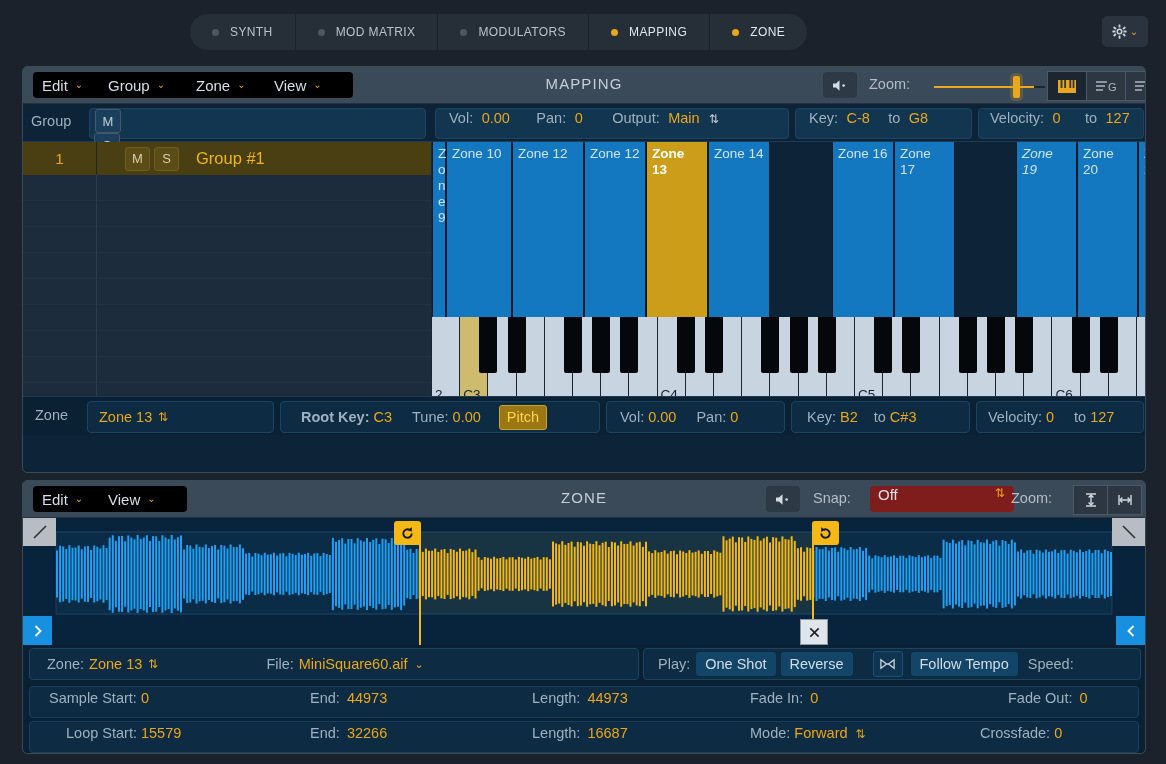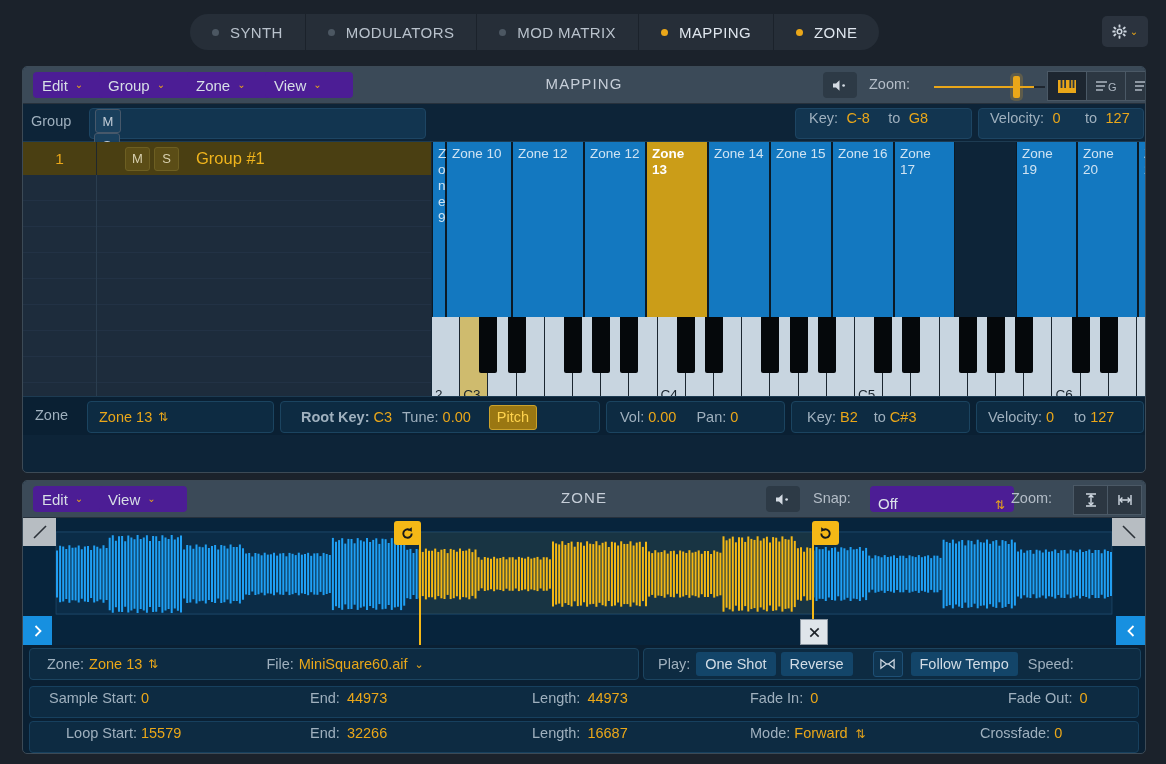--- a/index.html
+++ b/index.html
@@ -12,21 +12,21 @@
 
   
   .topbar{position:absolute;left:0;top:0;width:1166px;height:62px;background:#1b222b;}
   .tabpill{
     position:absolute;left:190px;top:14px;height:36px;
     background:#262e38;border-radius:18px;display:flex;align-items:stretch;
   }
   .tab{
     display:flex;align-items:center;gap:11px;
     padding:0 22px;border-right:1px solid #1b222b;
-    color:#b9c2cc;font-size:15px;letter-spacing:.4px;cursor:default;
+    color:#b9c2cc;font-size:12px;letter-spacing:.4px;cursor:default;
   }
   .tab:last-child{border-right:none;}
   .tab .dot{width:7px;height:7px;border-radius:50%;background:#4c5762;flex:none;}
   .tab.on .dot{background:#eaa719;}
   .tab.on{color:#dfe6ee;}
   .gearbtn{
     position:absolute;right:18px;top:16px;width:46px;height:31px;
     background:#2b333e;border-radius:5px;display:flex;align-items:center;
     justify-content:center;gap:3px;color:#c6ced8;font-size:15px;
   }
@@ -34,21 +34,21 @@
 
   
   .mapping{
     position:absolute;left:22px;top:66px;width:1122px;height:405px;
     background:#0d2438;border:1px solid #3c4a56;border-radius:5px;overflow:hidden;
   }
   .mtoolbar{
     position:relative;height:36px;background:#3b4a58;border-bottom:1px solid #27313c;
   }
   .menubtn{
-    position:absolute;top:5px;height:26px;background:#4c1d95;border-radius:4px;
+    position:absolute;top:5px;height:26px;background:#000000;border-radius:4px;
     display:flex;align-items:center;gap:7px;padding:0 9px;color:#d7dee6;font-size:15px;
   }
   .menubtn .chev{color:#eaa719;font-size:10px;line-height:1;}
   .paneltitle{
     position:absolute;left:0;right:0;top:8px;text-align:center;
     color:#c6ced8;font-size:15px;letter-spacing:1.1px;
   }
   .spkbtn{
     position:absolute;top:5px;width:34px;height:26px;background:#2d3a46;border-radius:4px;
     display:flex;align-items:center;justify-content:center;color:#d2d9e1;font-size:13px;
@@ -139,22 +139,22 @@
     display:flex;align-items:center;padding:0 7px;color:#ffd34d;font-size:14.5px;
   }
 
   
   .zonepanel{
     position:absolute;left:22px;top:480px;width:1122px;height:272px;
     background:#0a2033;border:1px solid #3c4a56;border-radius:5px;overflow:hidden;
   }
   .ztoolbar{position:relative;height:36px;background:#3b4a58;border-bottom:1px solid #27313c;}
   .snapsel{
-    position:absolute;top:5px;height:26px;background:#4c1d95;border-radius:4px;
-    display:flex;align-items:flex-end;padding:0 8px;color:#dbe2ea;font-size:15px;
+    position:absolute;top:5px;height:26px;background:#7f1d1d;border-radius:4px;
+    display:flex;align-items:flex-start;padding:0 8px;color:#dbe2ea;font-size:15px;
   }
   .zsegbtn{
     width:33px;height:28px;background:#2c3742;border:1px solid #4b5966;margin-left:-1px;
     display:flex;align-items:center;justify-content:center;color:#c3ccd6;font-size:15px;
   }
 
   
   .wave{position:relative;height:127px;background:#07243c;overflow:hidden;}
   .corner{
     position:absolute;width:33px;height:28px;background:#b7bdc2;
@@ -201,25 +201,25 @@
 <div class="app">
 
   <div class="topbar">
     <div class="tabpill">
       <div class="tab">
         <span class="dot"></span>
         <span>SYNTH</span>
       </div>
       <div class="tab">
         <span class="dot"></span>
-        <span>MODULATORS</span>
+        <span>MOD MATRIX</span>
       </div>
       <div class="tab">
         <span class="dot"></span>
-        <span>MOD MATRIX</span>
+        <span>MODULATORS</span>
       </div>
       <div class="tab on">
         <span class="dot"></span>
         <span>MAPPING</span>
       </div>
       <div class="tab on">
         <span class="dot"></span>
         <span>ZONE</span>
       </div>
     </div>
@@ -313,20 +313,29 @@
         <div class="msbtn" style="margin-left:5px;">
           <span>M</span>
         </div>
         <div class="msbtn" style="margin-left:4px;">
           <span>S</span>
         </div>
         <div class="val" style="margin-left:10px;">Group #1</div>
         <div class="stepper" style="position:absolute;right:40px;">⇅</div>
         <div style="position:absolute;right:5px;width:27px;height:23px;background:#9a7712;border:1px solid #caa22c;border-radius:3px;display:flex;align-items:center;justify-content:center;color:#ffd970;font-size:14px;">☰</div>
       </div>
+      <div class="gfield" style="left:412px;width:352px;">
+        <span class="lbl" style="margin-left:13px;">Vol:</span>
+        <span class="val" style="margin-left:4px;">0.00</span>
+        <span class="lbl" style="margin-left:22px;">Pan:</span>
+        <span class="val" style="margin-left:4px;">0</span>
+        <span class="lbl" style="margin-left:25px;">Output:</span>
+        <span class="val" style="margin-left:4px;">Main</span>
+        <span class="stepper" style="margin-left:5px;">⇅</span>
+      </div>
       <div class="gfield" style="left:772px;width:175px;">
         <span class="lbl" style="margin-left:13px;">Key:</span>
         <span class="val" style="margin-left:4px;">C-8</span>
         <span class="lbl" style="margin-left:14px;">to</span>
         <span class="val" style="margin-left:4px;">G8</span>
       </div>
       <div class="gfield" style="left:955px;width:164px;">
         <span class="lbl" style="margin-left:11px;">Velocity:</span>
         <span class="val" style="margin-left:4px;">0</span>
         <span class="lbl" style="margin-left:20px;">to</span>
@@ -374,30 +383,27 @@
           </div>
           <div class="zcol" style="left: 152px; width: 62px;">
             <div class="zl">Zone 12</div>
           </div>
           <div class="zcol sel" style="left: 214px; width: 62px;">
             <div class="zl">Zone 13</div>
           </div>
           <div class="zcol" style="left: 276px; width: 62px;">
             <div class="zl">Zone 14</div>
           </div>
-          <div class="zcol" style="left: 338px; width: 62px;">
-            <div class="zl">Zone 15</div>
-          </div>
           <div class="zcol" style="left: 400px; width: 62px;">
             <div class="zl">Zone 16</div>
           </div>
           <div class="zcol" style="left: 462px; width: 61px;">
             <div class="zl">Zone 17</div>
           </div>
-          <div class="zcol" style="left: 584px; width: 61px;">
+          <div class="zcol" style="left: 584px; width: 61px; font-style: italic;">
             <div class="zl">Zone 19</div>
           </div>
           <div class="zcol" style="left: 645px; width: 61px;">
             <div class="zl">Zone 20</div>
           </div>
           <div class="zcol" style="left: 706px; width: 61px;">
             <div class="zl">Zone 21</div>
           </div>
         </div>
 
@@ -463,21 +469,21 @@
 
       <div class="zinfo">
         <div style="position:absolute;left:12px;top:10px;" class="lbl">Zone</div>
         <div class="ifield" style="left:64px;width:185px;">
           <span class="val" style="margin-left:11px;">Zone 13</span>
           <span class="stepper" style="margin-left:6px;color:#eaa719;">⇅</span>
         </div>
         <div class="ifield" style="left:257px;width:318px;">
           <span class="lbl" style="margin-left:20px;font-weight:bold;">Root Key:</span>
           <span class="val" style="margin-left:4px;">C3</span>
-          <span class="lbl" style="margin-left:10px;">Tune:</span>
+          <span class="lbl" style="margin-left:20px;">Tune:</span>
           <span class="val" style="margin-left:4px;">0.00</span>
           <span class="pitchbtn" style="margin-left:18px;">
             <span>Pitch</span>
           </span>
         </div>
         <div class="ifield" style="left:583px;width:177px;">
           <span class="lbl" style="margin-left:13px;">Vol:</span>
           <span class="val" style="margin-left:4px;">0.00</span>
           <span class="lbl" style="margin-left:20px;">Pan:</span>
           <span class="val" style="margin-left:4px;">0</span>

